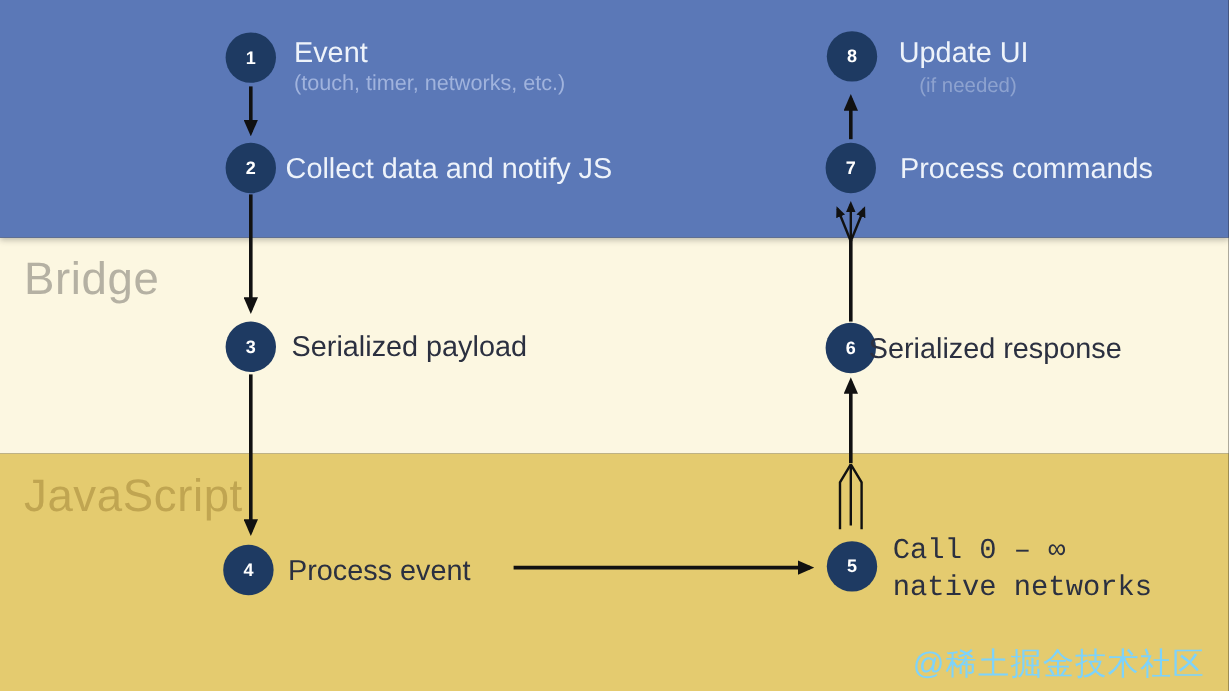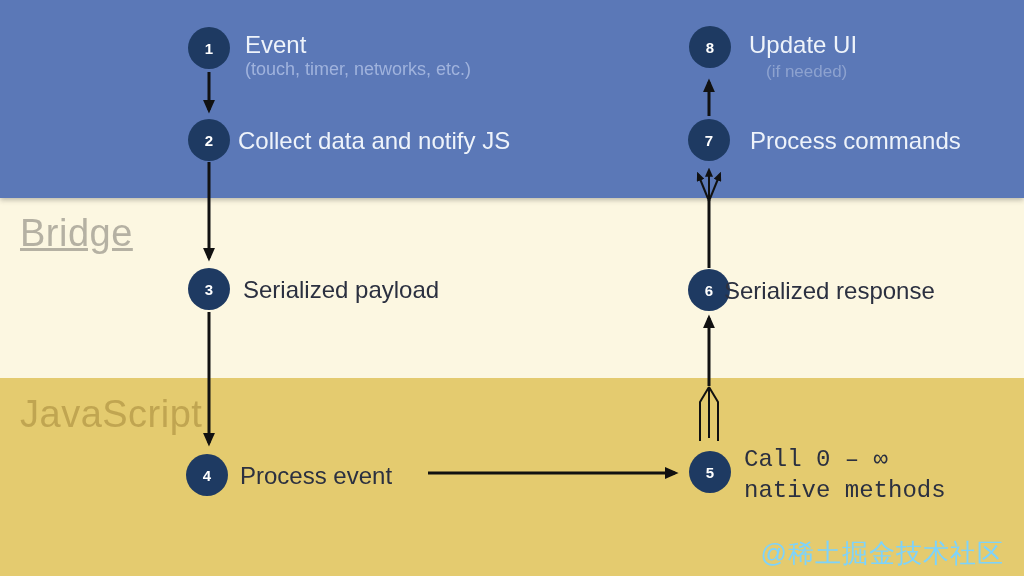--- a/index.html
+++ b/index.html
@@ -10,21 +10,21 @@
   }
   
   .band { position:absolute; left:0; width:1024px; }
   .band-native { top:0; height:198px; background:#5b78b7; z-index:1;
                  box-shadow:0 2px 5px rgba(40,40,40,0.30); }
   .band-bridge { top:198px; height:180px; background:#fcf7e1; z-index:0; }
   .band-js     { top:378px; height:198px; background:#e4cb6f; z-index:0; }
   .band-label { position:absolute; left:20px; font-size:38px; font-weight:400;
                 letter-spacing:0.5px; }
   .band-label.native { top:20px;  color:#93a9d5; }
-  .band-label.bridge { top:212px; color:#b5b1a3;text-decoration:underline; }
+  .band-label.bridge { top:212px; color:#b5b1a3; }
   .band-label.js     { top:393px; color:#c0a551; }
 
   
   #arrows { position:absolute; left:0; top:0; z-index:2; pointer-events:none; }
 
   
   .circle { position:absolute; width:42px; height:42px; border-radius:50%;
             background:#1e3a62; display:flex; align-items:center; justify-content:center;
             z-index:3; }
   .circle .num { color:#ffffff; font-size:15px; font-weight:bold; }
@@ -122,21 +122,21 @@
       <span class="num">8</span>
     </div>
 
   <div class="t t1 light">Event</div>
   <div class="sub sub1">(touch, timer, networks, etc.)</div>
   <div class="t t2 light">Collect data and notify JS</div>
   <div class="t t4 dark">Process event</div>
   <div class="t t3 dark">Serialized payload</div>
   <div class="t t5 dark">
     <span>Call 0 – ∞</span>
-    <span>native methods</span>
+    <span>native networks</span>
   </div>
   <div class="t t6 dark">Serialized response</div>
   <div class="t t7 light">Process commands</div>
   <div class="t t8 light">Update UI</div>
   <div class="sub sub8">(if needed)</div>
 
   <div class="watermark">@稀土掘金技术社区</div>
 
 </div>
 

